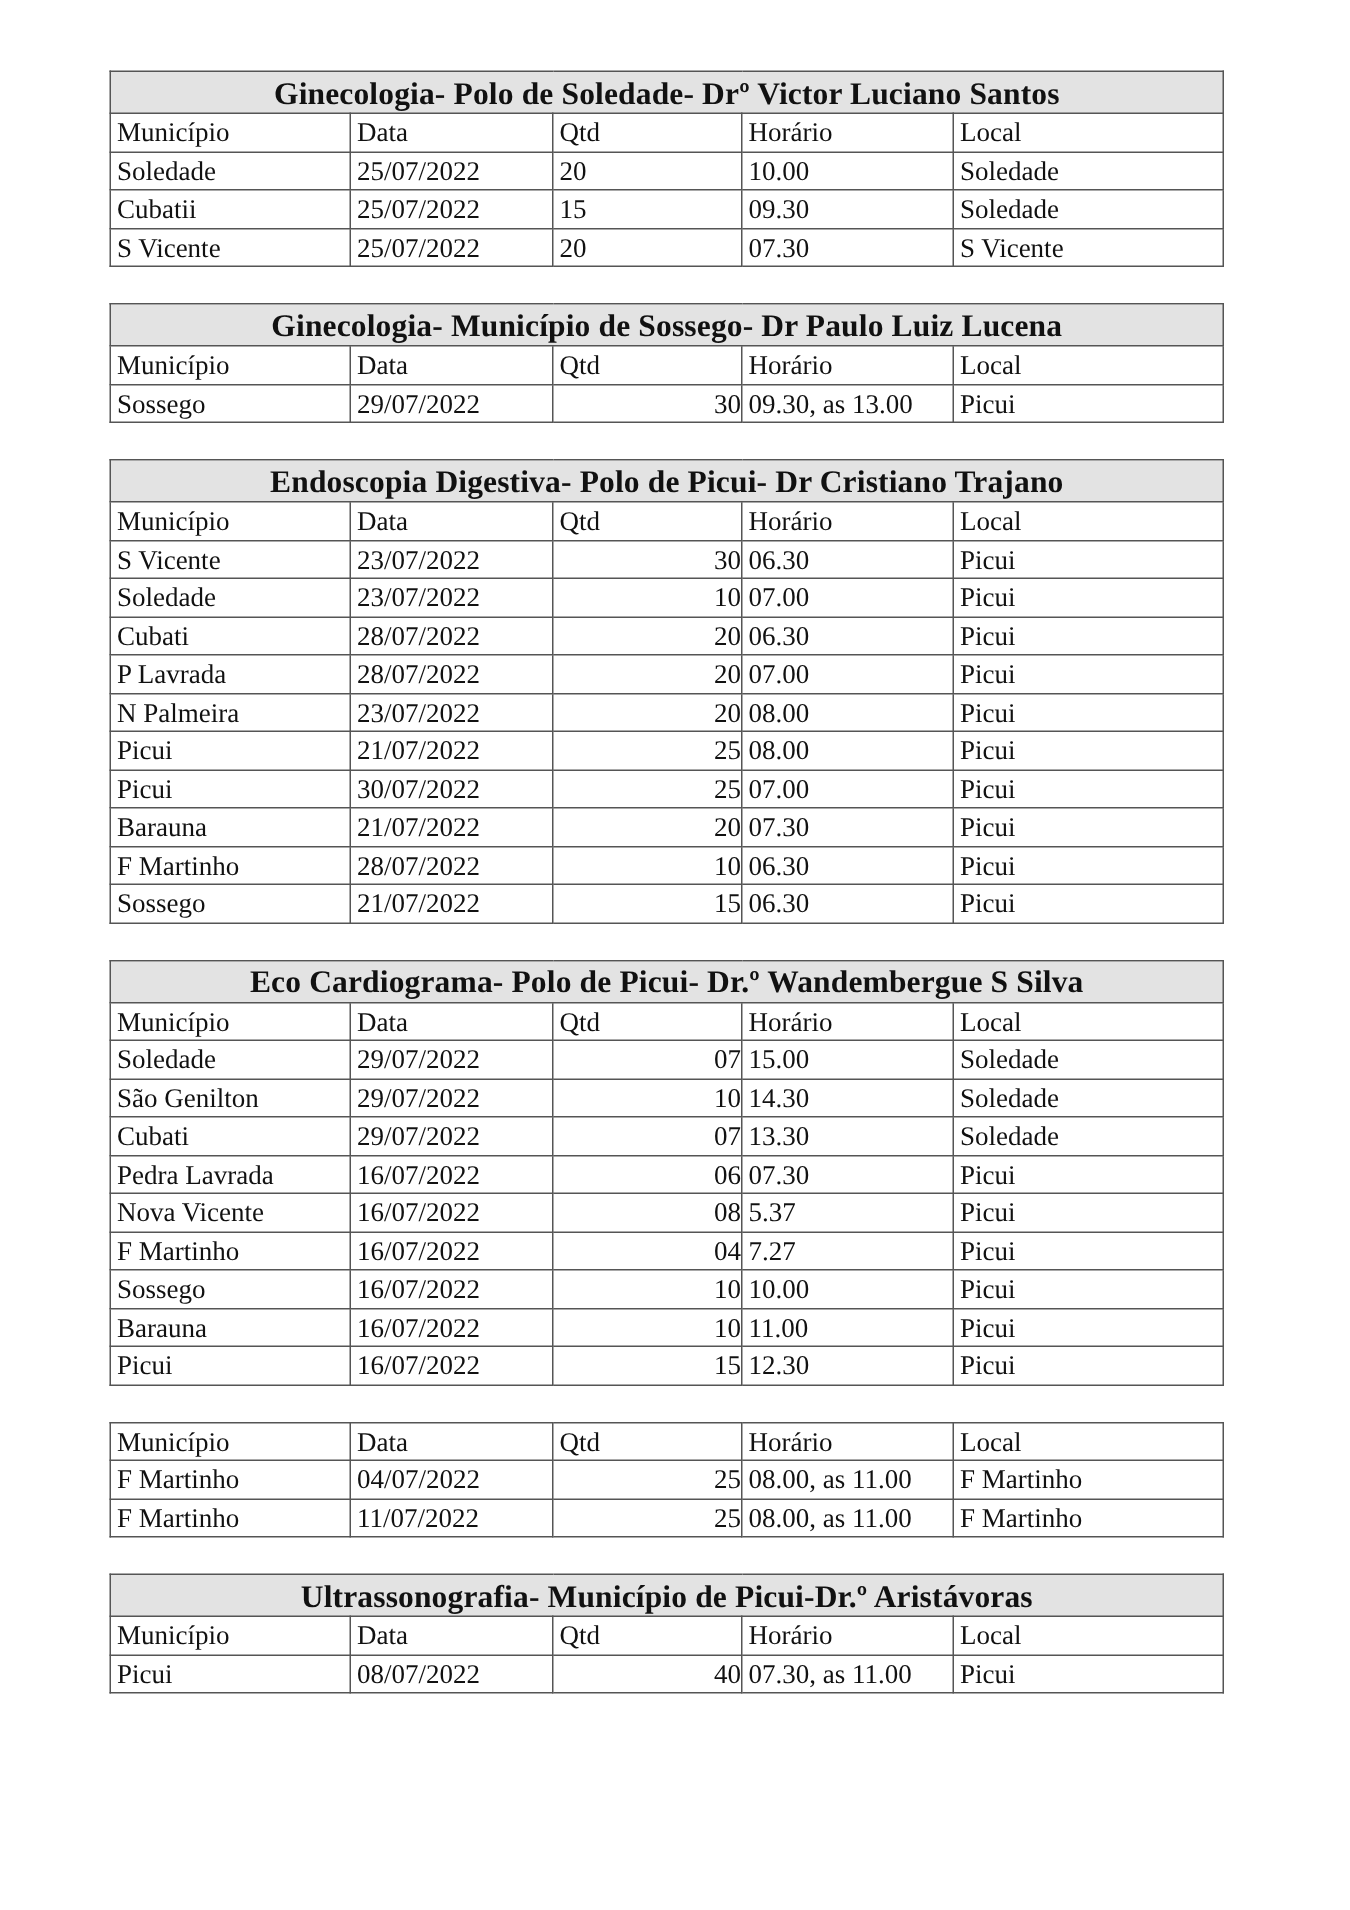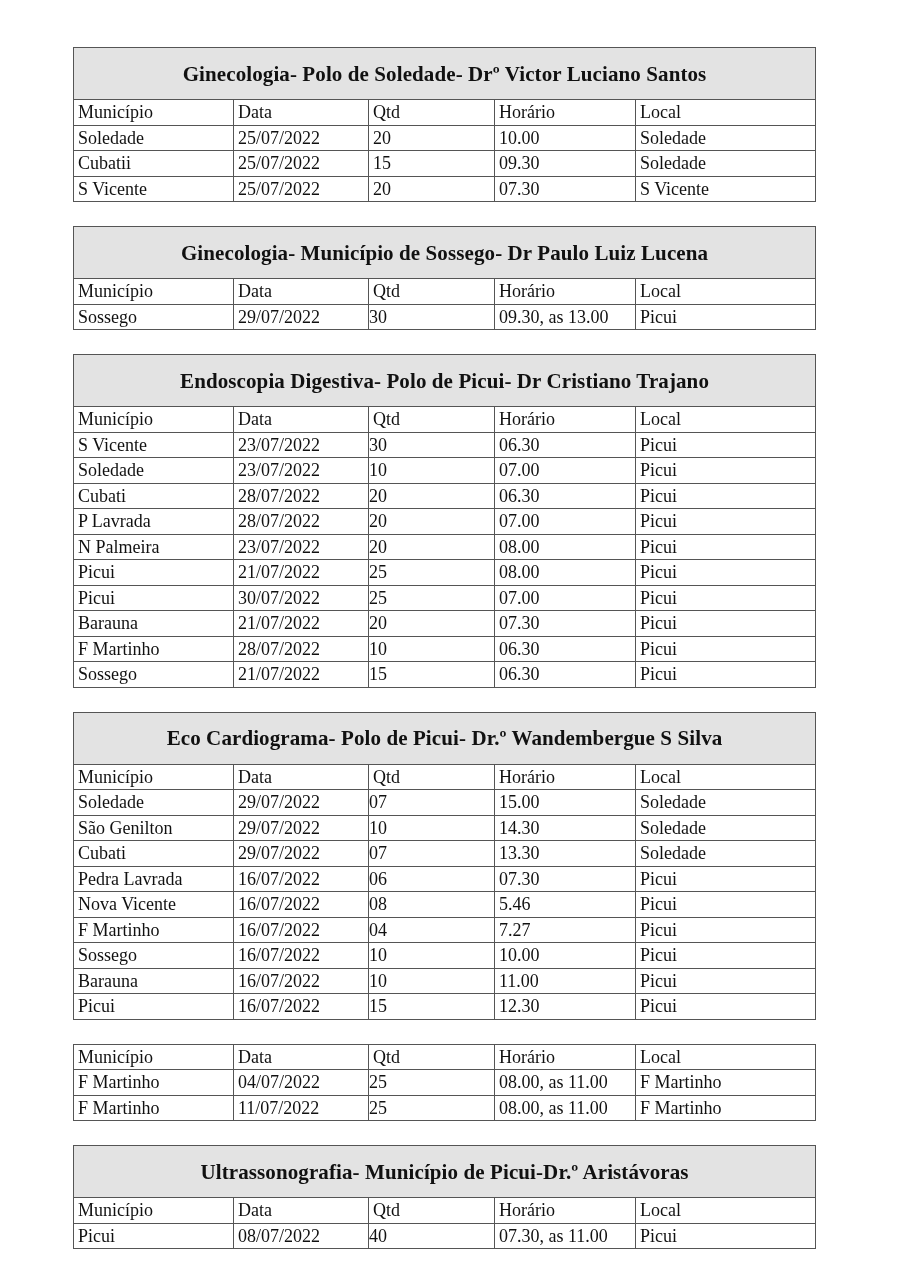--- a/index.html
+++ b/index.html
@@ -8,31 +8,31 @@
   table.sched {
     width: 742px; border-collapse: collapse; table-layout: fixed;
     font-family: "Liberation Serif", "DejaVu Serif", serif;
     font-size: 18px; margin-bottom: 24px;
   }
   table.sched td, table.sched th {
     border: 1px solid #555; padding: 0 0 0 4px; height: 24.5px; line-height: 22px;
     white-space: nowrap; overflow: hidden; text-align: left; font-weight: normal;
   }
   table.sched th.title {
-    background: #e3e3e3; text-align: center; font-size: 21px; height: 27px; padding: 12px;
+    background: #e3e3e3; text-align: center; font-size: 21px; height: 27px; padding: 0;
     font-weight: bold; letter-spacing: 0.1px;
   }
   col.c1 { width: 160px; }
   col.c2 { width: 135px; }
   col.c3 { width: 126px; }
   col.c4 { width: 141px; }
   col.c5 { width: 180px; }
   td.date { font-weight: bold; }
   td.qty { font-weight: bold; }
-  td.qty.center { text-align: left; padding-left: 0; }
+  td.qty.center { text-align: right; padding-left: 0; }
   td.bold { font-weight: bold; }
 </style>
 </head>
 <body>
 
 <div class="page">
 
   <table class="sched">
     <colgroup>
         <col class="c1">
@@ -241,21 +241,21 @@
       <td>Pedra Lavrada</td>
       <td class="date">16/07/2022</td>
       <td class="qty center">06</td>
       <td>07.30</td>
       <td class="bold">Picui</td>
     </tr>
     <tr>
       <td>Nova Vicente</td>
       <td class="date">16/07/2022</td>
       <td class="qty center">08</td>
-      <td>5.46</td>
+      <td>5.37</td>
       <td class="bold">Picui</td>
     </tr>
     <tr>
       <td>F Martinho</td>
       <td class="date">16/07/2022</td>
       <td class="qty center">04</td>
       <td>7.27</td>
       <td class="bold">Picui</td>
     </tr>
     <tr>

